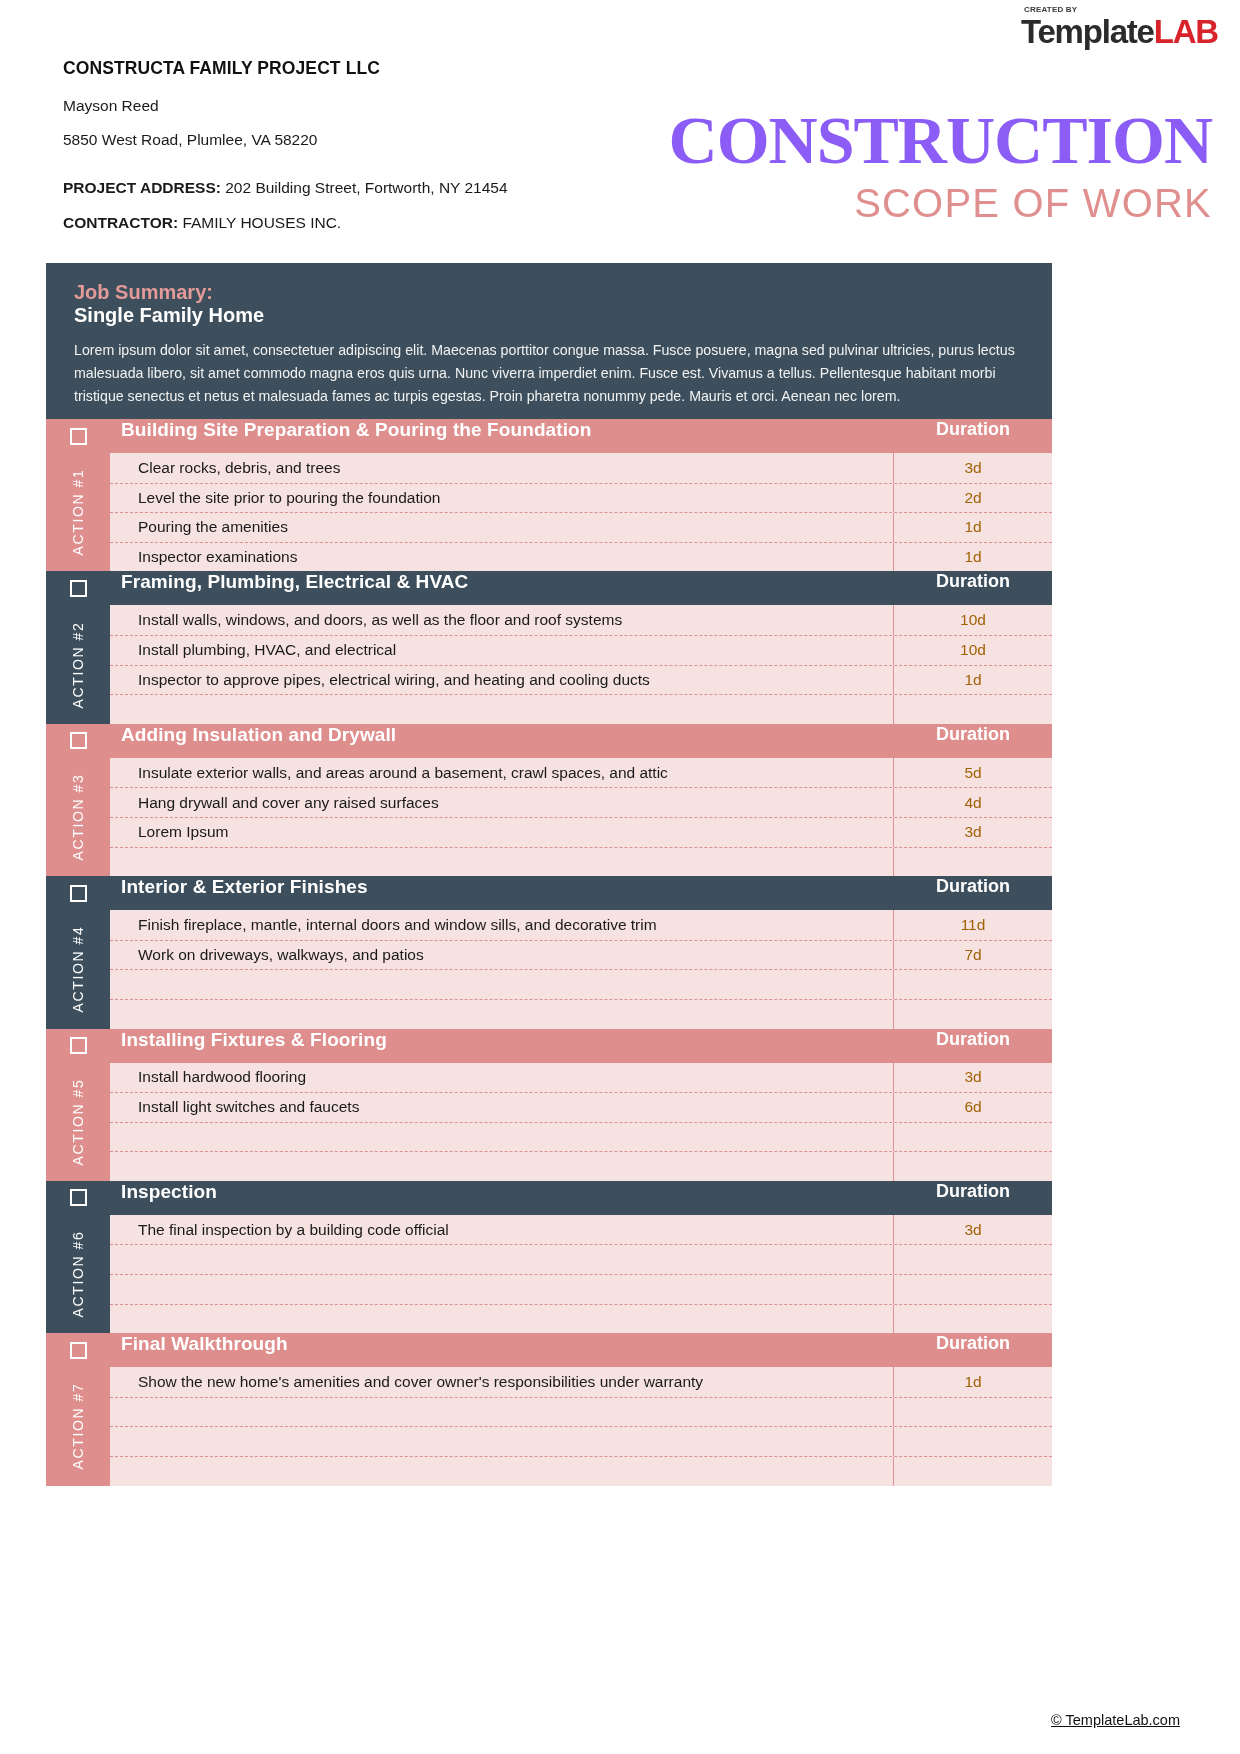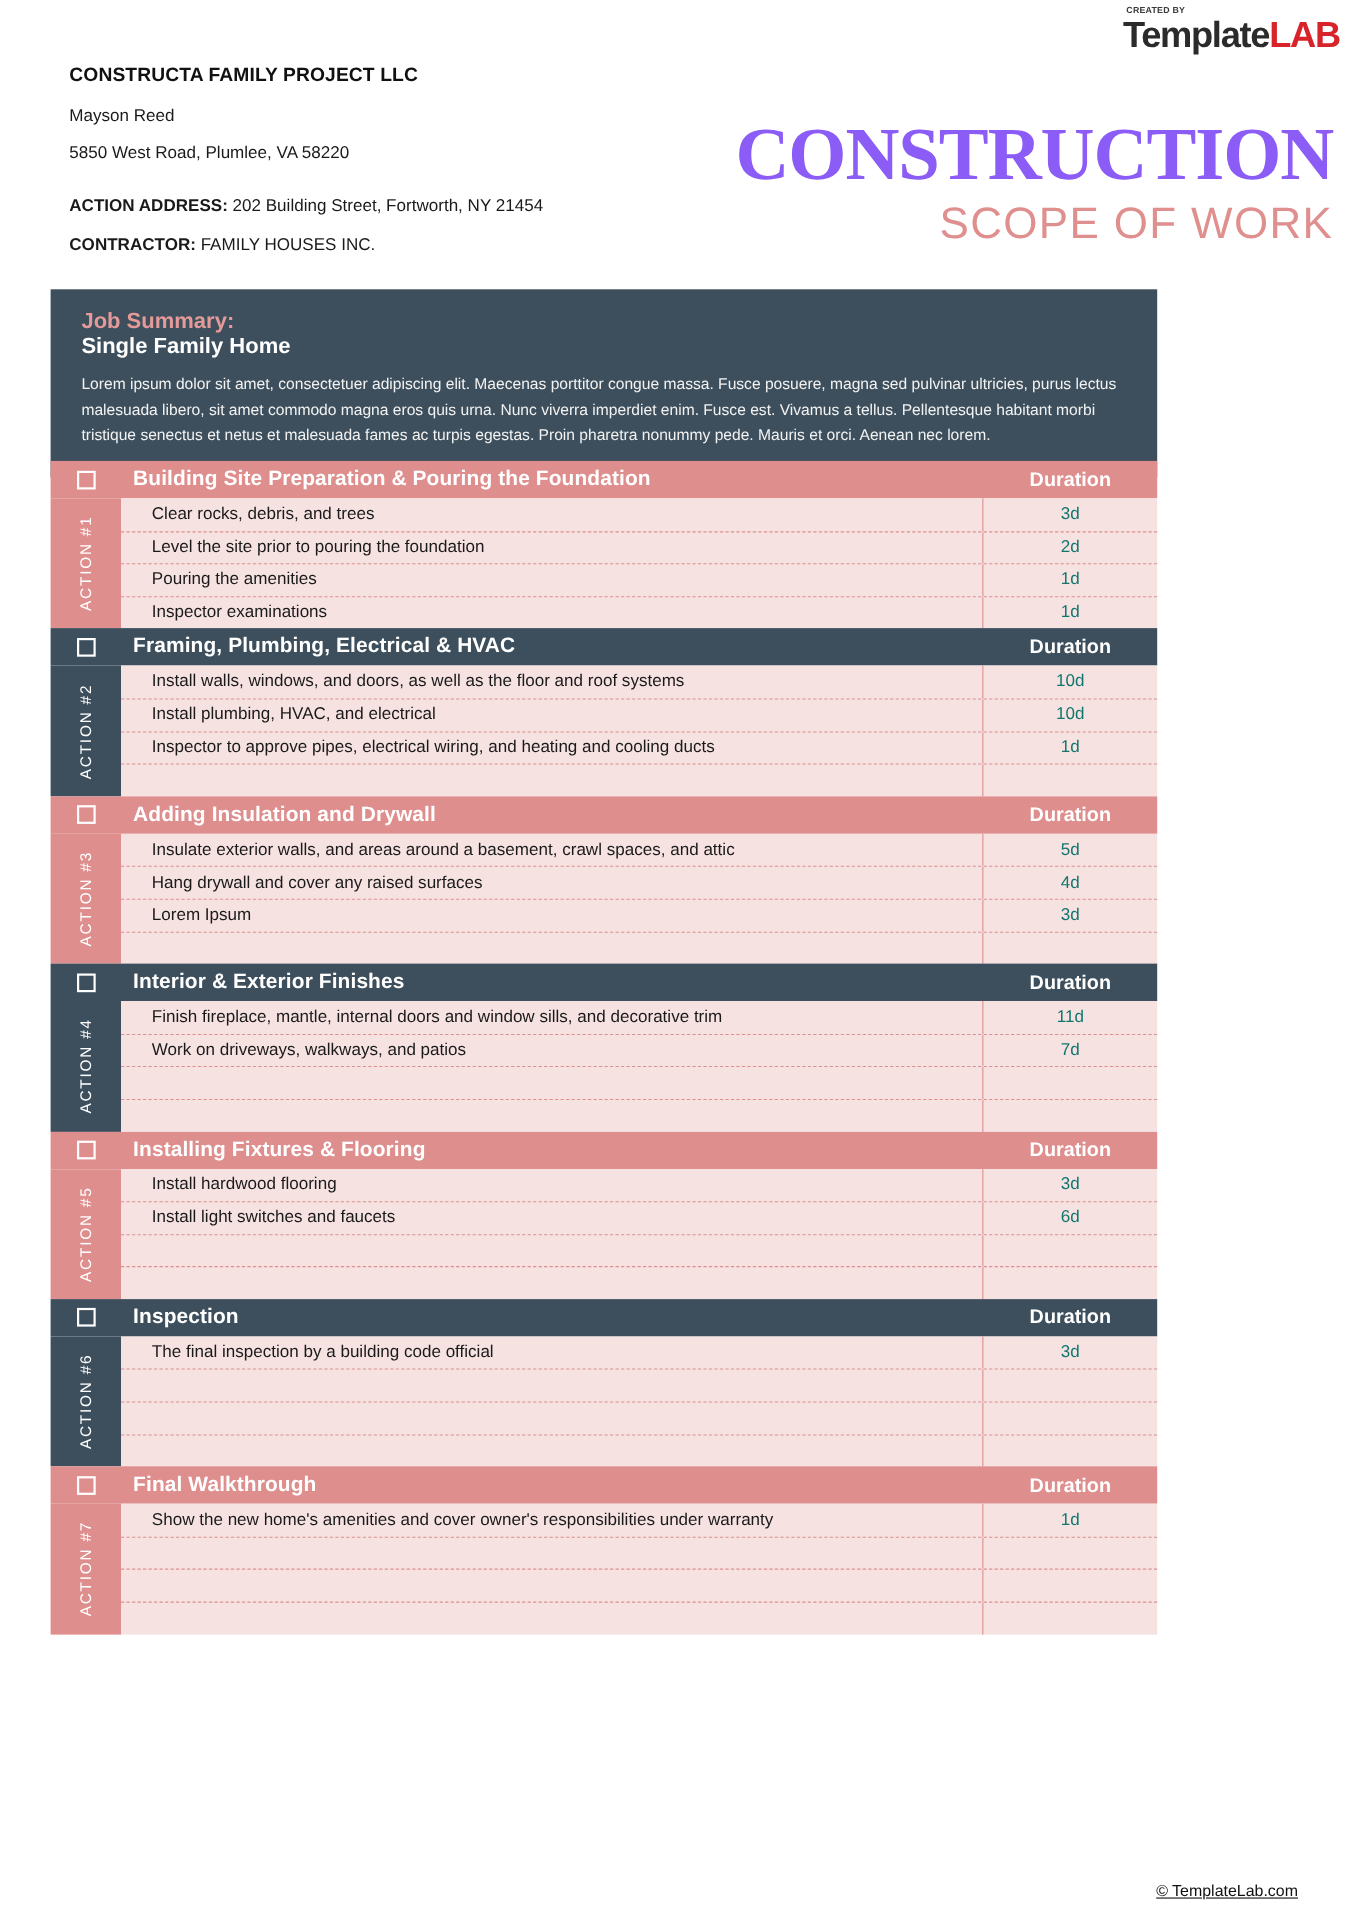--- a/index.html
+++ b/index.html
@@ -145,21 +145,20 @@
   .sections {
     position: absolute;
     left: 46px;
     top: 419px;
     width: 1006px;
   }
   .section { position: relative; }
 
   .sec-head {
     display: flex;
-    align-items: center;
     height: 34px;
     padding: 0 0 0 0;
   }
   .sec-head.pink { background: #df8e8e; }
   .sec-head.navy { background: #3d4f5c; }
 
   .checkcell {
     width: 64px;
     display: flex;
     align-items: center;
@@ -230,21 +229,21 @@
     border-right: 1px solid #dc9090;
     overflow: hidden;
     white-space: nowrap;
   }
   .row-dur {
     flex: 0 0 158px;
     display: flex;
     align-items: center;
     justify-content: center;
     font-size: 15.5px;
-    color: #0f766e;
+    color: #a16207;
   }
 
   
   .footer {
     position: absolute;
     right: 60px;
     bottom: 26px;
     font-size: 14.5px;
     color: #111;
     text-decoration: underline;
@@ -262,21 +261,21 @@
 
   <div class="hdr">
 
     <div class="company-info">
       <div class="company-name">CONSTRUCTA FAMILY PROJECT LLC</div>
       <div class="company-line">Mayson Reed</div>
       <div class="company-line">5850 West Road, Plumlee, VA 58220</div>
     </div>
 
     <div class="proj-row a">
-      <b>ACTION ADDRESS:</b>
+      <b>PROJECT ADDRESS:</b>
       <span>202 Building Street, Fortworth, NY 21454</span>
     </div>
     <div class="proj-row b">
       <b>CONTRACTOR:</b>
       <span>FAMILY HOUSES INC.</span>
     </div>
 
     <div class="title-wrap">
       <div class="title-main">CONSTRUCTION</div>
       <div class="title-sub">SCOPE OF WORK</div>

